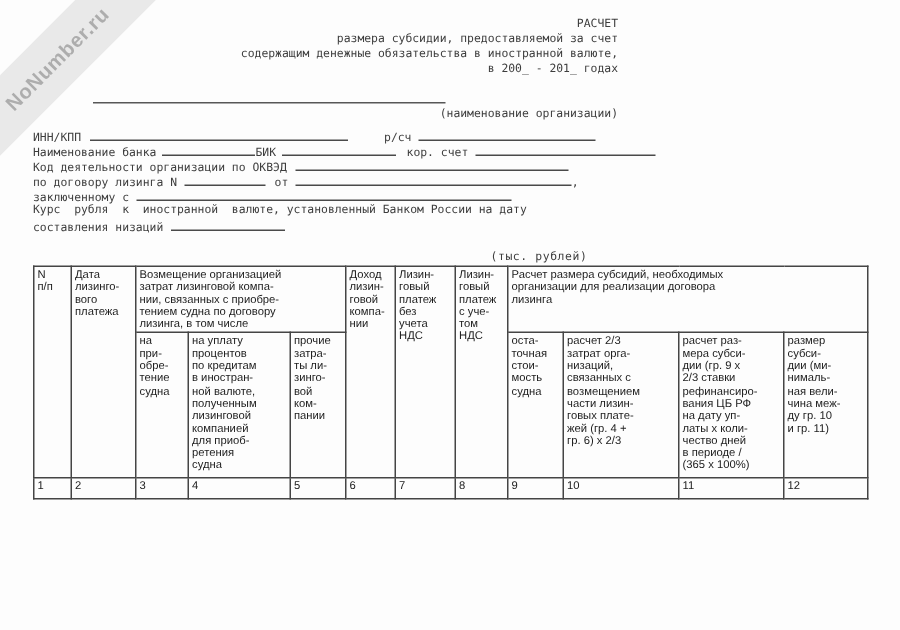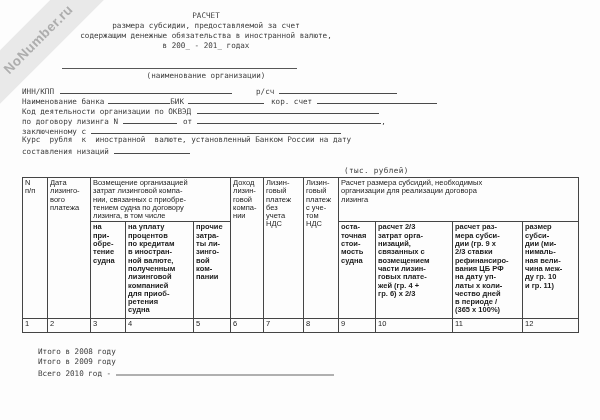--- a/index.html
+++ b/index.html
@@ -13,39 +13,39 @@
   .watermark{
     position:absolute;left:-38px;top:20px;width:152px;height:38px;
     background:#e9e9e9;transform:rotate(-45deg);
     display:flex;align-items:center;justify-content:center;
     font-family:"Liberation Sans",sans-serif;font-size:13.5px;font-weight:bold;
     color:#adadad;letter-spacing:0.5px;z-index:0;
   }
   .doc{position:absolute;left:0;top:0;width:600px;height:420px;z-index:1;}
   .mono{font-family:"DejaVu Sans Mono",monospace;font-size:7.6px;color:#3d3d3d;}
   .title{position:absolute;left:0;top:11px;width:412px;text-align:center;line-height:10px;}
-  .title div{white-space:pre;}
+  .title div{white-space:pre;text-align:right;}
   .org-line{position:absolute;left:62px;top:68px;width:235px;height:0;border-top:1px solid #575757;}
-  .org-caption{position:absolute;left:0;top:71px;width:412px;text-align:center;}
+  .org-caption{position:absolute;left:0;top:71px;width:412px;text-align:right;}
   .form{position:absolute;left:22px;top:85px;width:560px;line-height:10px;}
   .fl{height:10px;white-space:pre;}
   .u{display:inline-block;height:8px;border-bottom:1px solid #4a4a4a;}
-  .units{position:absolute;left:344px;top:166px;letter-spacing:0.4px;}
+  .units{position:absolute;left:327px;top:166px;letter-spacing:0.4px;}
   
   table.grid{
     position:absolute;left:22px;top:177px;width:556px;
     border-collapse:collapse;table-layout:fixed;
     font-family:"Liberation Sans",sans-serif;font-size:7.5px;line-height:8.3px;
     color:#1c1c1c;
   }
   table.grid td{
     border:1px solid #454545;vertical-align:top;text-align:left;
     padding:1px 2px;white-space:pre-line;overflow:hidden;
   }
-  tr.r1{height:44px;} tr.r2{height:97px;font-weight:bold;} tr.r3{height:14px;}
+  tr.r1{height:44px;} tr.r2{height:97px;} tr.r3{height:14px;}
   .footer{position:absolute;left:38px;top:347px;line-height:10px;}
   .footer .fl{height:10px;}
   .u-total{display:inline-block;height:7px;border-bottom:2px solid #b0b0b0;}
 </style>
 </head>
 <body>
 
 <div class="watermark">
   <span>NoNumber.ru</span>
 </div>
@@ -191,19 +191,14 @@
       <td>7</td>
       <td>8</td>
       <td>9</td>
       <td>10</td>
       <td>11</td>
       <td>12</td>
     </tr>
   </tbody>
     </table>
 
-  <div class="footer mono">
-    <div class="fl">Итого в 2008 году</div>
-    <div class="fl">Итого в 2009 году</div>
-    <div class="fl"><span>Всего 2010 год -</span><span class="u-total" style="width:218px;margin-left:5px"></span></div>
-  </div>
 
 </div>
 
 </body></html>

